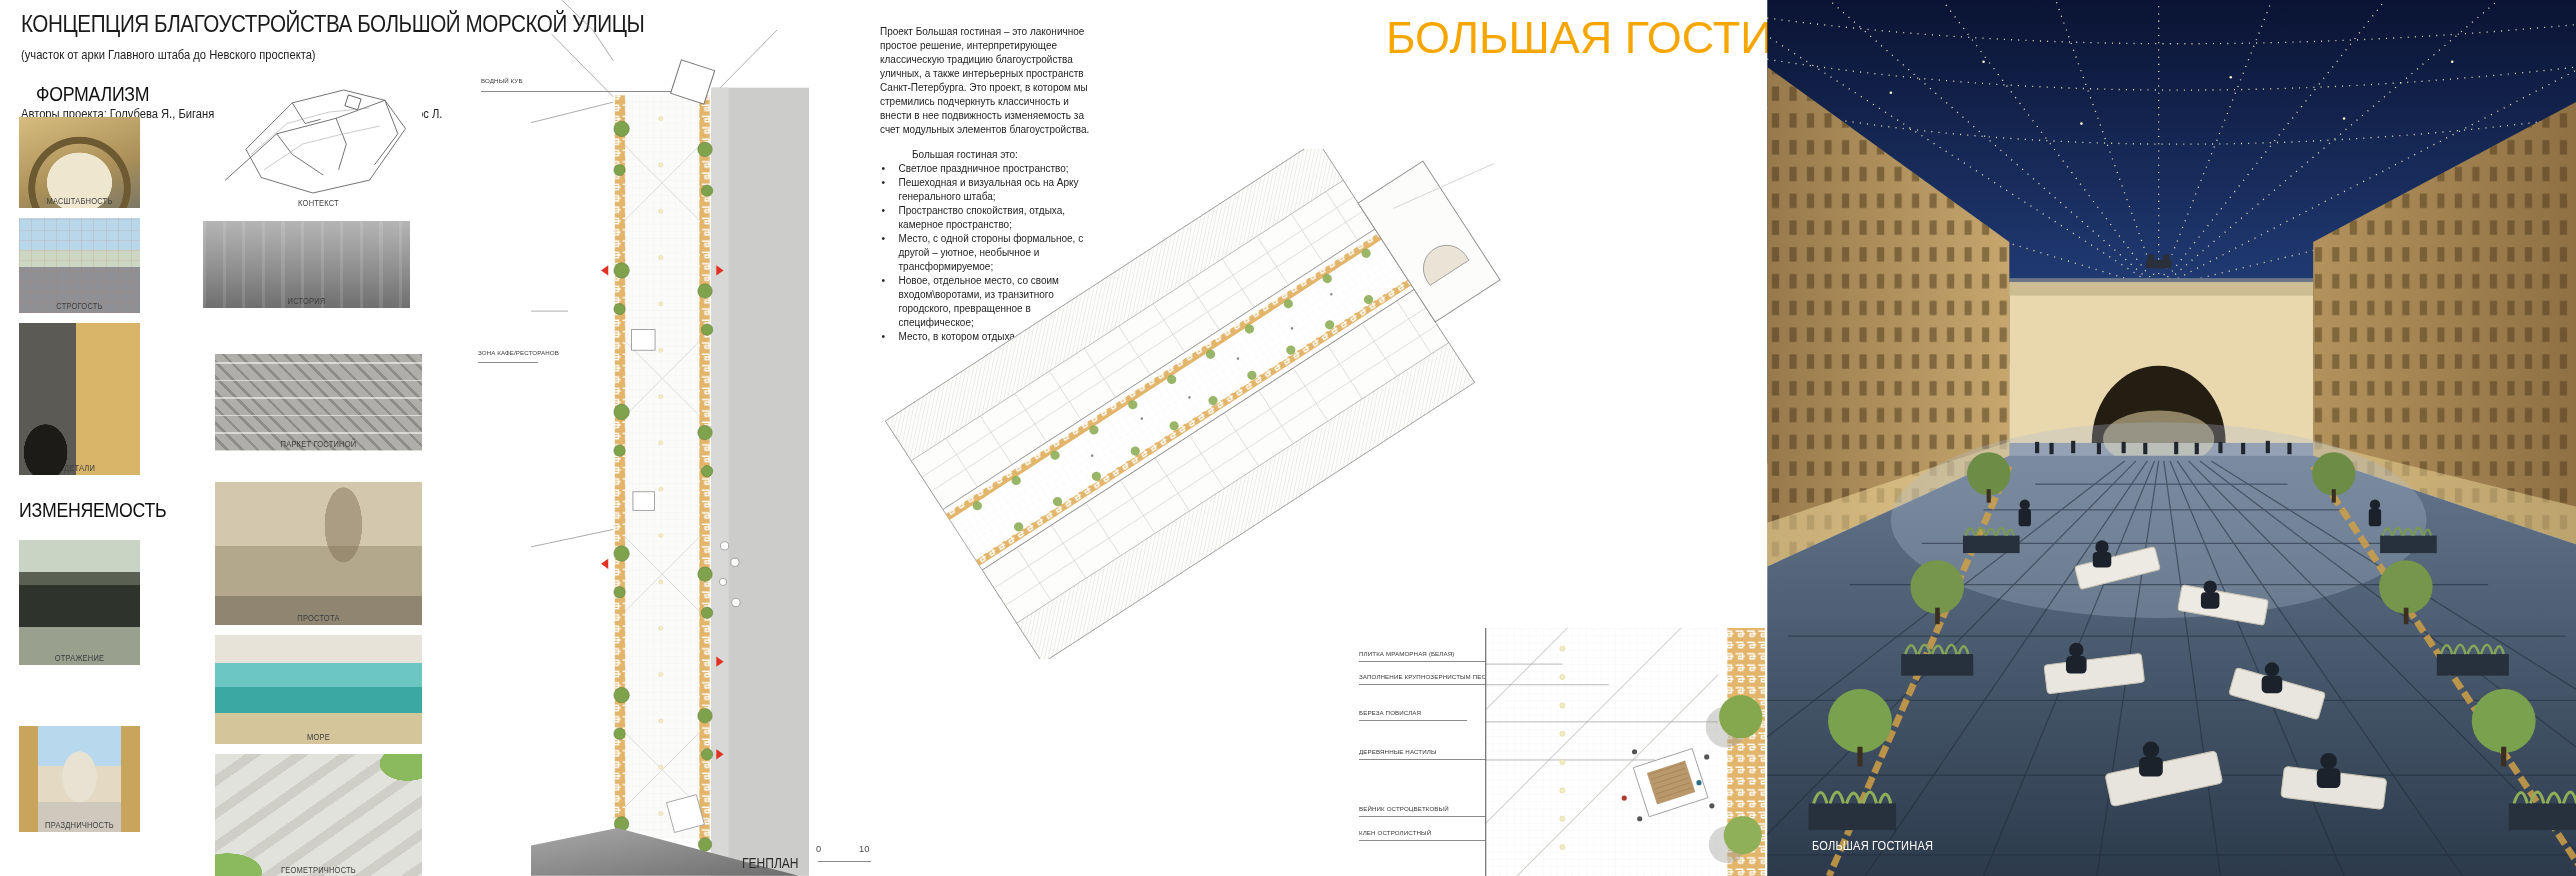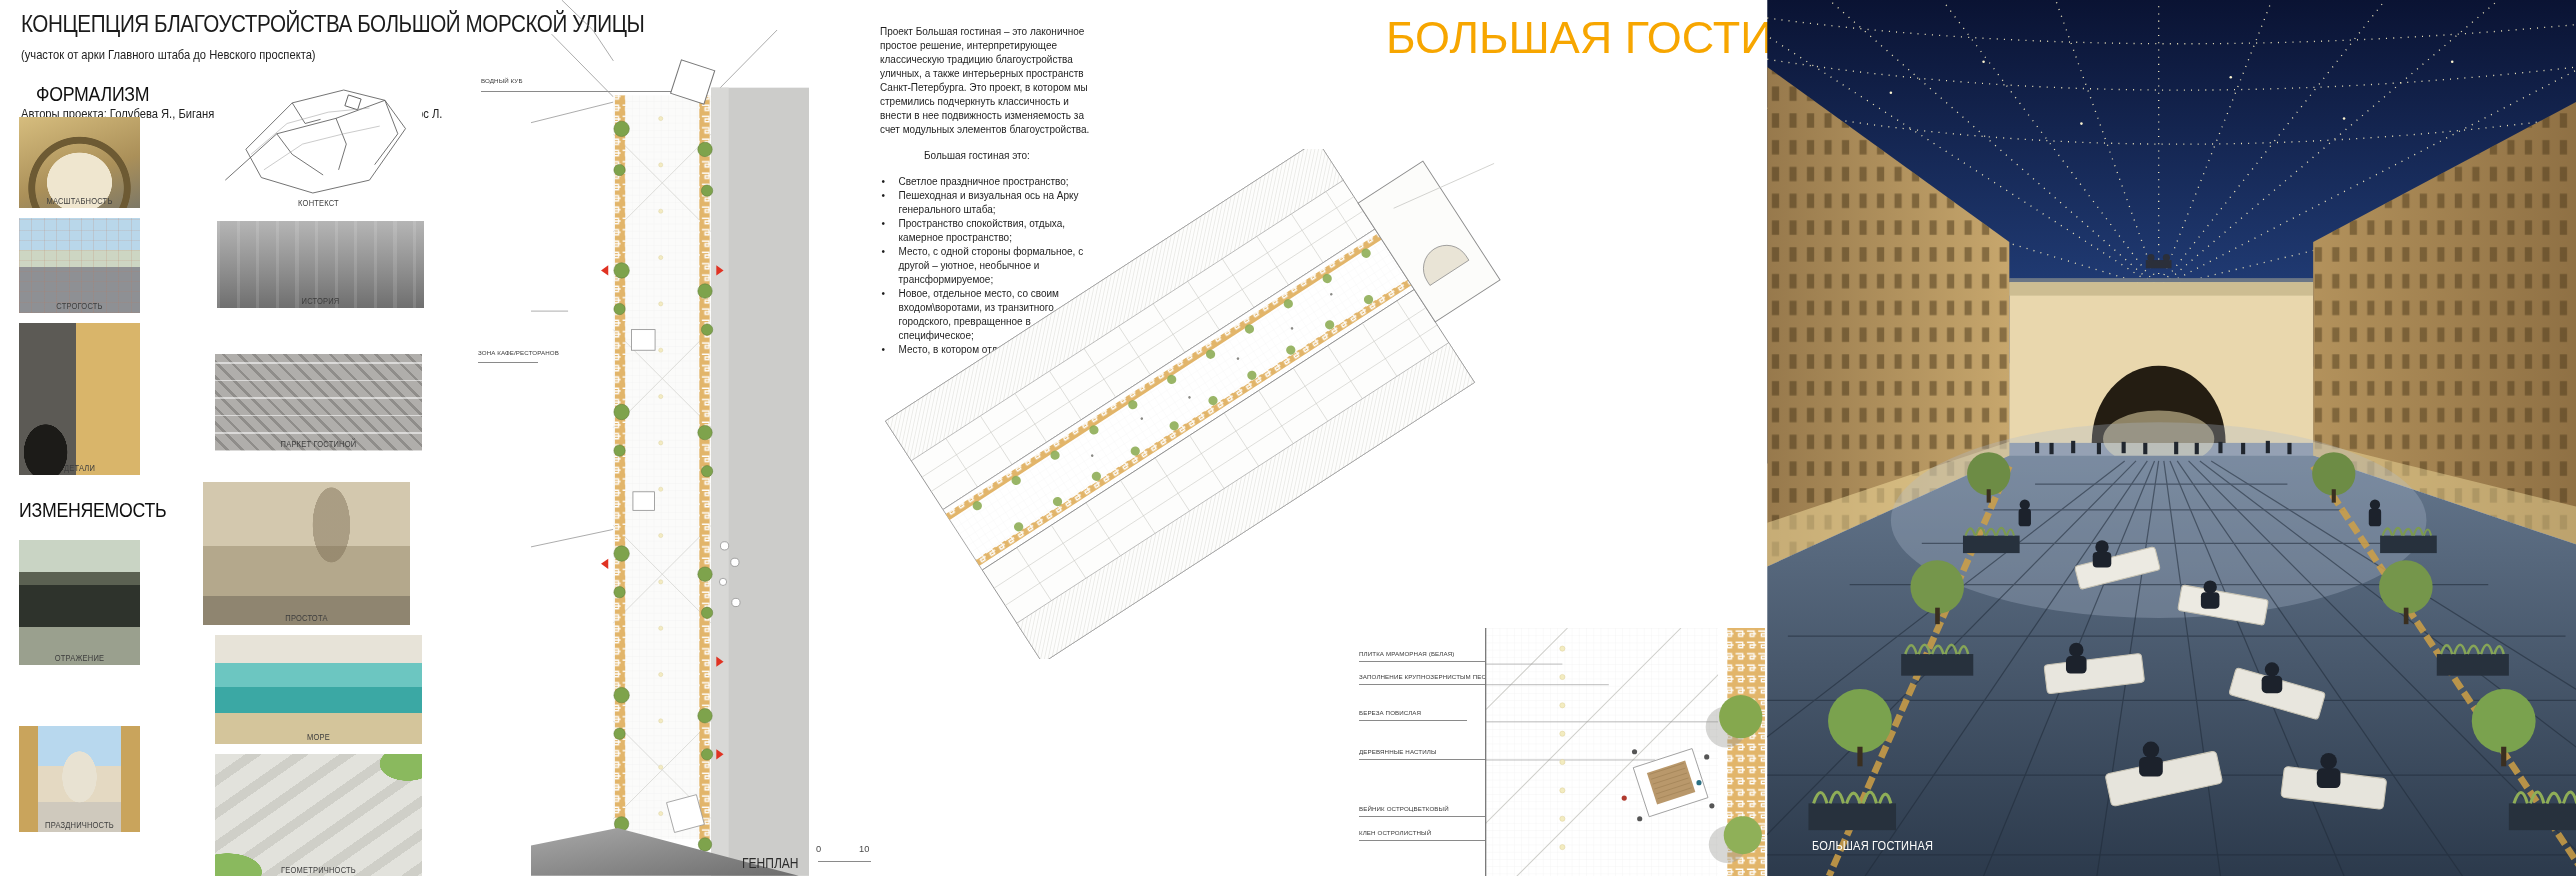--- a/index.html
+++ b/index.html
@@ -16,21 +16,21 @@
   .card{position:absolute;margin:0;overflow:hidden;}
   .card .ph{position:absolute;inset:0;}
   .cap{position:absolute;left:0;right:0;bottom:2.1px;text-align:center;font-size:8.2px;color:#3d3d3d;transform:scaleX(.92);letter-spacing:0.2px;}
   
   .tiny{font-size:6.2px;color:#3a3a3a;letter-spacing:0.1px;}
   .uline{border-bottom:0.8px solid #8a8a8a;padding-bottom:3.6px;}
   .lead{position:absolute;height:0.8px;background:#8a8a8a;}
   
   .desc{width:216px;font-size:10px;line-height:14px;color:#1e1e1e;}
   .desc p{margin:0 0 11.3px 0;}
-  .desc .intro{margin:12px;padding-left:32px;}
+  .desc .intro{margin:0;padding-left:32px;}
   .bullet{position:relative;padding-left:18.5px;}
   .bullet::before{content:"\2022";position:absolute;left:1.5px;}
   
   .ptitle{font-size:45px;color:#F7A600;letter-spacing:0;transform:scaleX(.88);transform-origin:left top;}
   
   .gp-label{font-size:14px;color:#2c2c2c;}
   .scale-num{font-size:9.3px;color:#4a4a4a;}
   
   .rlabel{position:absolute;font-size:12px;color:#2e2c28;letter-spacing:0.2px;transform:scaleX(.92);transform-origin:left bottom;}
   .rlabel.light{color:#fdfdfb;}
@@ -100,31 +100,31 @@
         </g>
         <g fill="none" stroke="#999" stroke-width="1">
           <polyline points="70,160 140,100 220,78 300,70"></polyline>
           <polyline points="95,190 170,140 250,120 320,105"></polyline>
         </g>
       </svg>
     </div>
     <figcaption class="cap">КОНТЕКСТ</figcaption>
   </figure>
 
-  <figure class="card" style="left:217px;top:221px;width:207px;height:87px">
+  <figure class="card" style="left:203px;top:221px;width:207px;height:87px">
     <div class="ph" style="background:repeating-linear-gradient(90deg,rgba(255,255,255,.12) 0 3.1px,rgba(0,0,0,0) 3.1px 19.6px),linear-gradient(#b5b5b5,#8c8c8c 60%,#6f6f6f);"></div>
     <figcaption class="cap">ИСТОРИЯ</figcaption>
   </figure>
 
   <figure class="card" style="left:215px;top:354px;width:207px;height:97px">
     <div class="ph" style="background:repeating-linear-gradient(0deg,rgba(255,255,255,.55) 0 1.5px,rgba(0,0,0,0) 1.5px 17.5px),repeating-linear-gradient(45deg,#b0aeab 0 8.2px,#8f8d8a 8.2px 10.8px);"></div>
     <figcaption class="cap">ПАРКЕТ ГОСТИНОЙ</figcaption>
   </figure>
 
-  <figure class="card" style="left:203px;top:482px;width:207px;height:143px">
+  <figure class="card" style="left:215px;top:482px;width:207px;height:143px">
     <div class="ph" style="background:radial-gradient(31px 62px at 62% 30%,rgba(120,105,80,.45) 0 60%,rgba(0,0,0,0) 61%),linear-gradient(#d3c8ae 0 45%,#b4a88c 45% 80%,#8f8570 80%);"></div>
     <figcaption class="cap">ПРОСТОТА</figcaption>
   </figure>
 
   <figure class="card" style="left:215px;top:635px;width:207px;height:109px">
     <div class="ph" style="background:linear-gradient(#e7e3d8 0 26%,#6cc6c1 26% 48%,#3ba8a4 48% 72%,#d4c59b 72%);"></div>
     <figcaption class="cap">МОРЕ</figcaption>
   </figure>
 
   <figure class="card" style="left:215px;top:754px;width:207px;height:123px">

